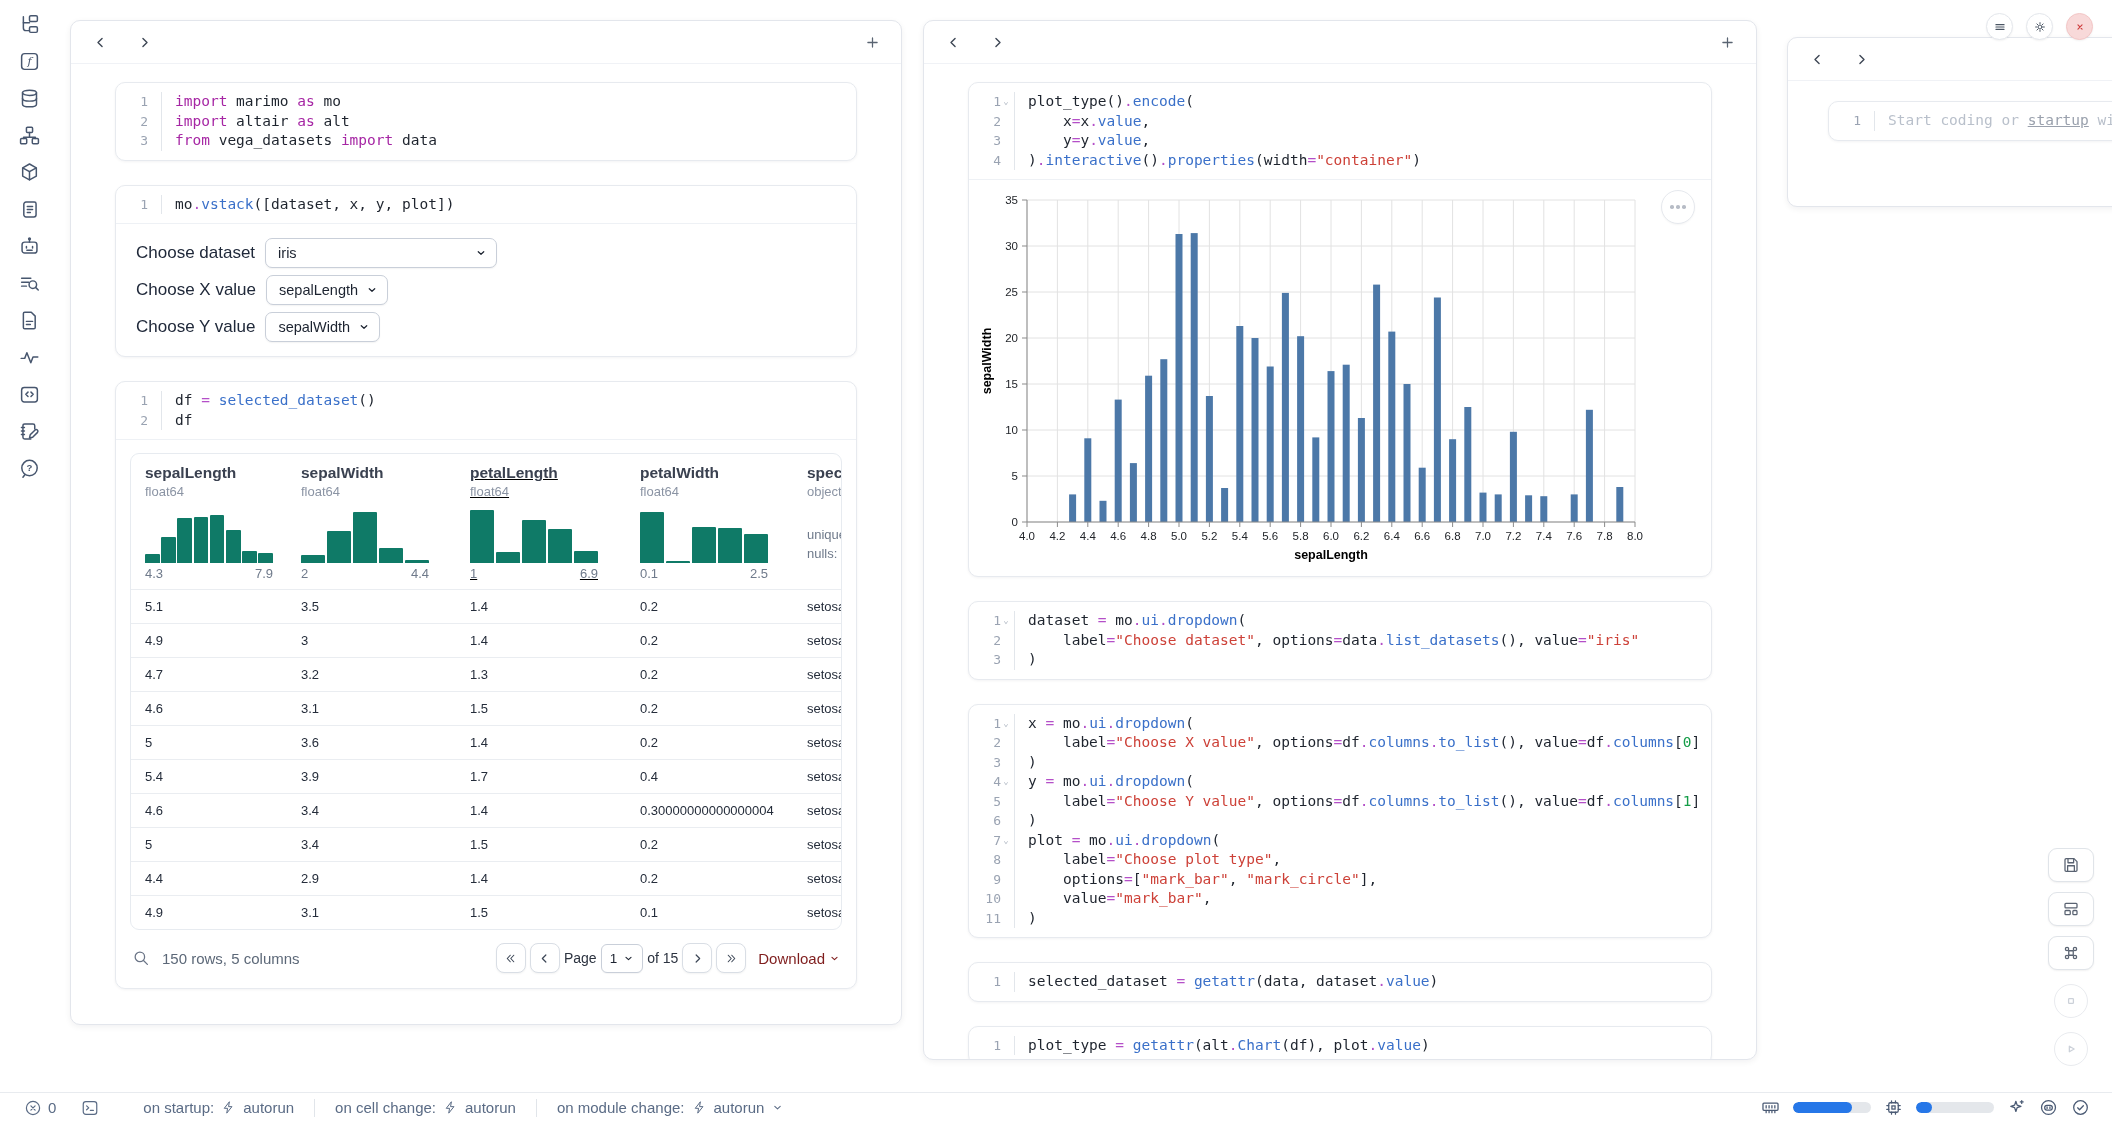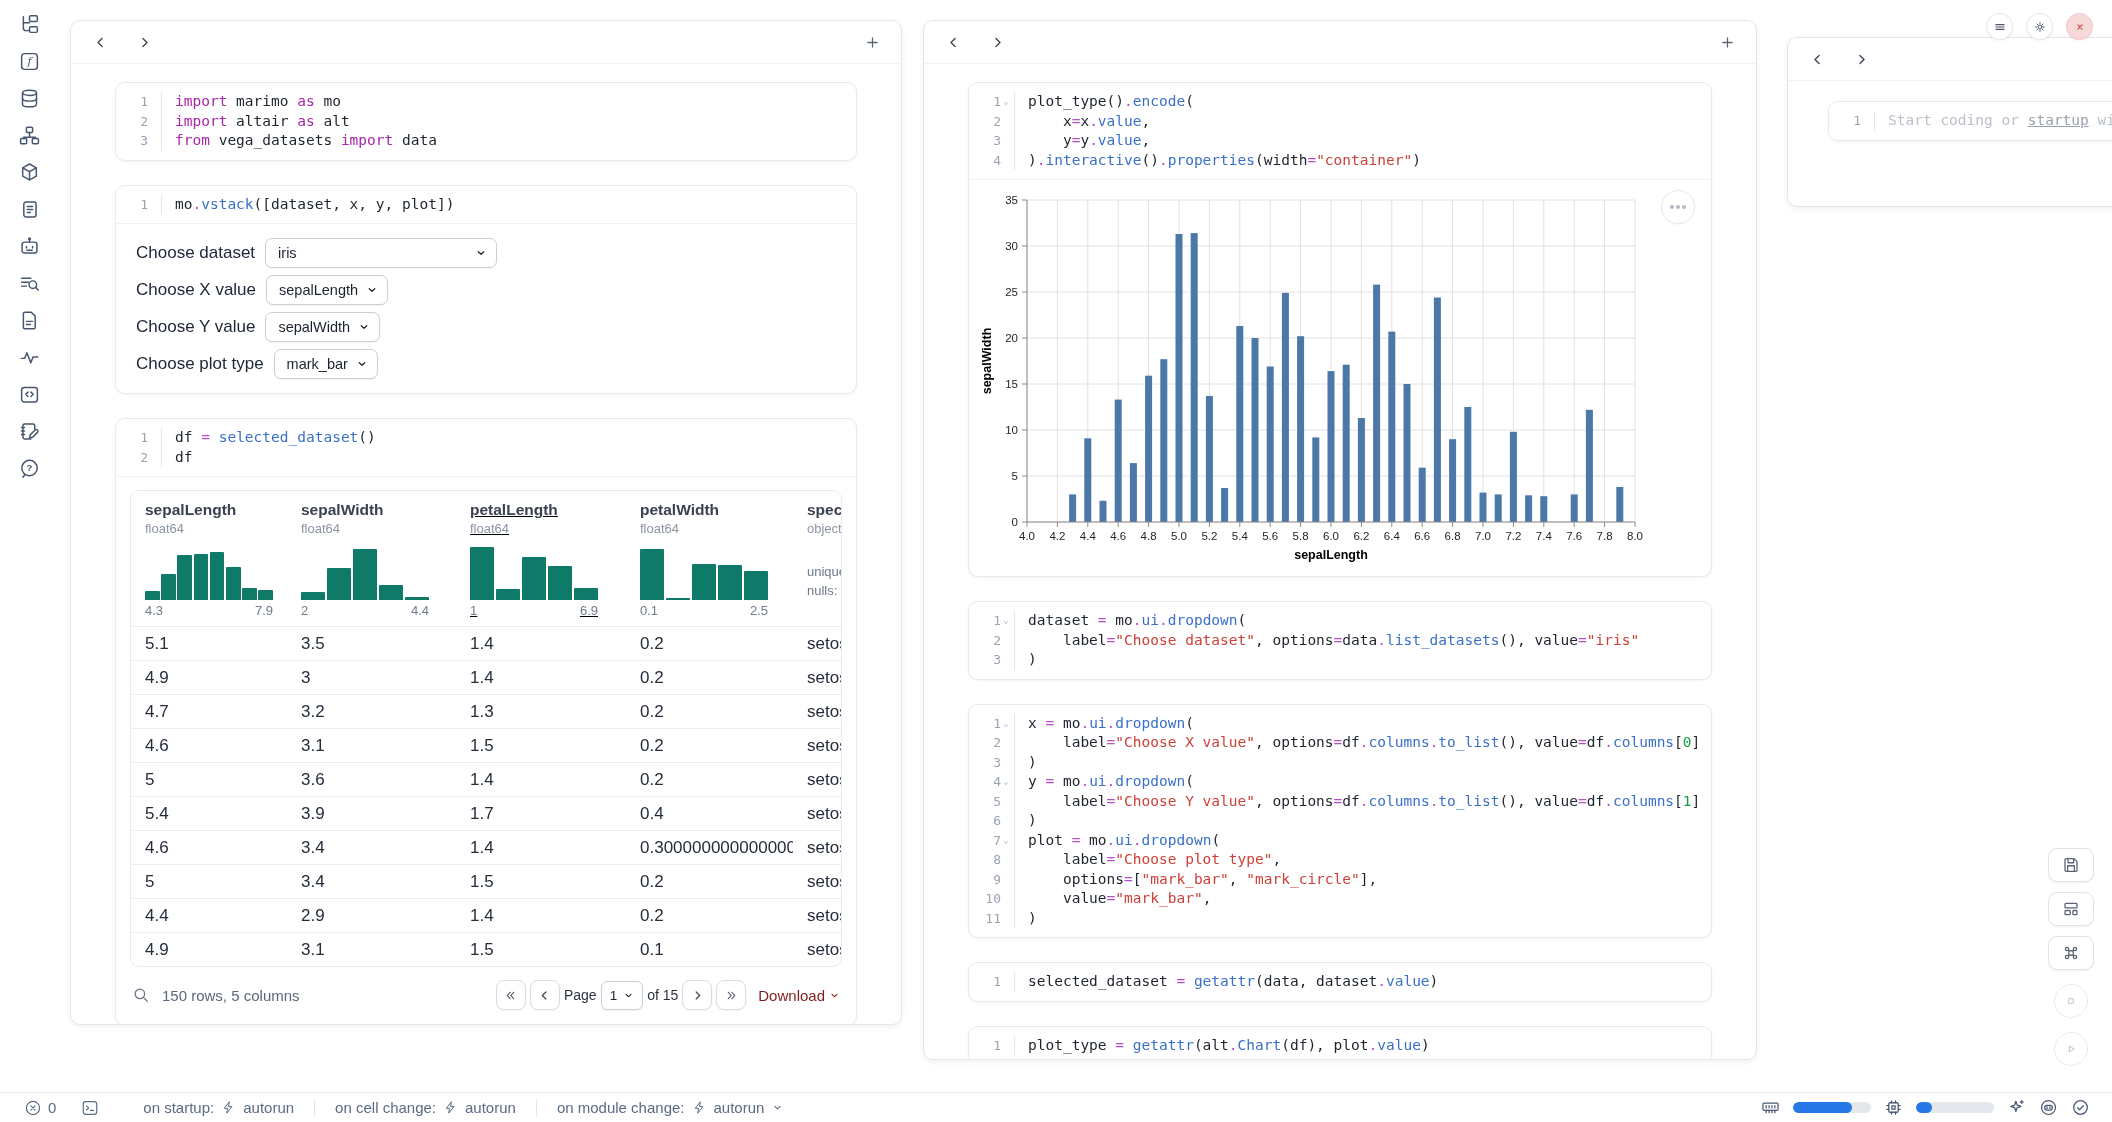--- a/index.html
+++ b/index.html
@@ -43,21 +43,21 @@
   .out-table{padding:13px 14px 12px}
   .tbox{border:1px solid #e7ebf0;border-radius:9px;overflow:hidden}
   .thead{display:flex;padding:10px 0 8px;overflow:hidden}
   .th{box-sizing:border-box;padding-left:14px;overflow:hidden;white-space:nowrap;flex-shrink:0}
   .nm{font-weight:bold;font-size:15.5px;color:#3a4150}
   .tp{font-size:13px;color:#8b94a4;margin-top:2px}
   .hist{display:flex;align-items:flex-end;gap:1.5px;height:56px;margin-top:8px;width:128px}
   .hist i{flex:1;border-radius:1px 1px 0 0}
   .mm{display:flex;justify-content:space-between;width:128px;font-size:13px;color:#6f7a8b;margin-top:3px}
   .stats{font-size:13px;color:#6f7a8b;margin-top:26px;line-height:19px}
-  .tr{display:flex;height:33px;align-items:center;border-top:1px solid #eaedf1;font-size:17px;color:#252d3b;overflow:hidden}
+  .tr{display:flex;height:33px;align-items:center;border-top:1px solid #eaedf1;font-size:13px;color:#252d3b;overflow:hidden}
   .td{box-sizing:border-box;padding-left:14px;overflow:hidden;white-space:nowrap;flex-shrink:0}
   .tfoot{display:flex;align-items:center;margin-top:10px;height:36px;font-size:15px;color:#5c6878;padding:0 2px}
   .tfoot .summary{margin-left:12px}
   .searchic{color:#6a7486;width:18px;height:18px}
   .pag{margin-left:auto;display:flex;align-items:center;gap:4px}
   .pbtn{width:30px;height:30px;border:1px solid #d9dee5;border-radius:8px;background:#fff;box-shadow:0 1px 2px rgba(0,0,0,.05);display:flex;align-items:center;justify-content:center;color:#3d4757;padding:0;cursor:pointer}
   .pbtn svg{width:13px;height:13px}
   .pglabel{font-size:14px;color:#2c3340}
   .pagesel{height:27px;border:1px solid #c9cfd9;border-radius:6px;background:#fff;display:flex;align-items:center;gap:6px;padding:0 8px;font-size:13.5px;color:#1c2330;box-shadow:0 1px 1px rgba(0,0,0,.04);cursor:pointer}
   .dl{color:#7f1d1d;display:flex;align-items:center;gap:4px;margin-left:8px;font-size:15px;cursor:pointer}
@@ -290,31 +290,20 @@
                   <svg viewBox="0 0 24 24" fill="none" stroke="currentColor" stroke-width="1.7" stroke-linecap="round" stroke-linejoin="round">
                     <path d="M6.5 9.5l5.5 5 5.5-5" stroke-width="2.4"></path>
                   </svg>
                 </span>
               </div>
             </div>
             <div class="ctl-row">
               <span class="ctl-label">Choose Y value</span>
               <div class="selectbox">
                 <span class="selval">sepalWidth</span>
-                <span class="ic" style="width:12px;height:12px">
-                  <svg viewBox="0 0 24 24" fill="none" stroke="currentColor" stroke-width="1.7" stroke-linecap="round" stroke-linejoin="round">
-                    <path d="M6.5 9.5l5.5 5 5.5-5" stroke-width="2.4"></path>
-                  </svg>
-                </span>
-              </div>
-            </div>
-            <div class="ctl-row">
-              <span class="ctl-label">Choose plot type</span>
-              <div class="selectbox">
-                <span class="selval">mark_bar</span>
                 <span class="ic" style="width:12px;height:12px">
                   <svg viewBox="0 0 24 24" fill="none" stroke="currentColor" stroke-width="1.7" stroke-linecap="round" stroke-linejoin="round">
                     <path d="M6.5 9.5l5.5 5 5.5-5" stroke-width="2.4"></path>
                   </svg>
                 </span>
               </div>
             </div>
           </div>
         </article>
         <article class="cell">

